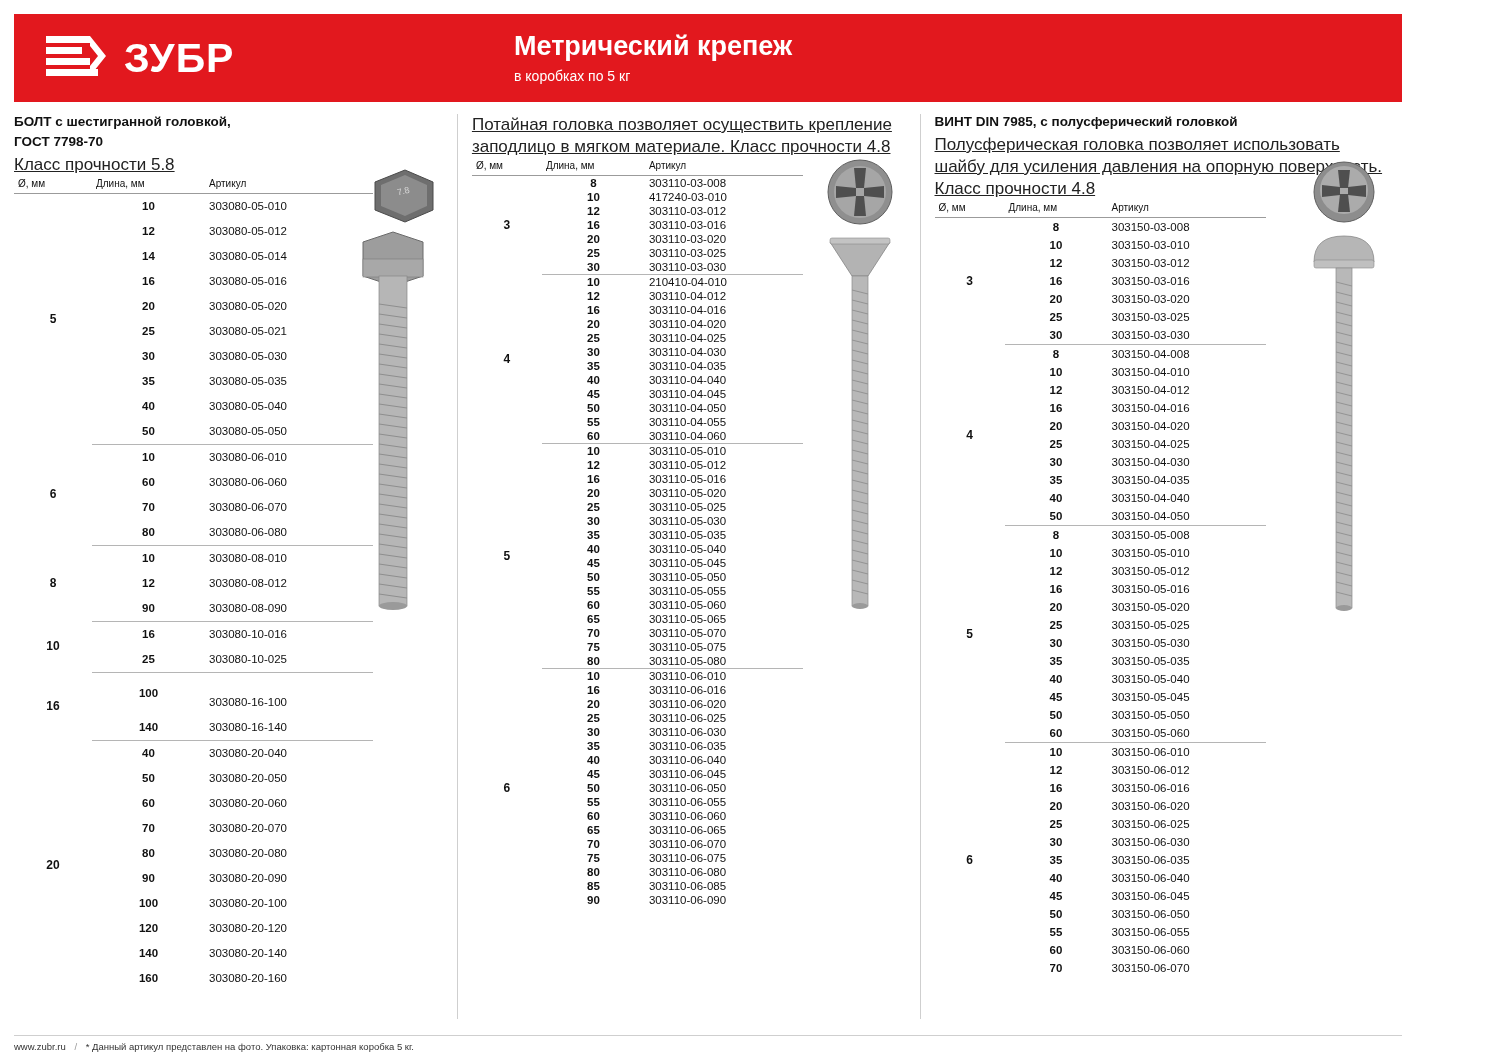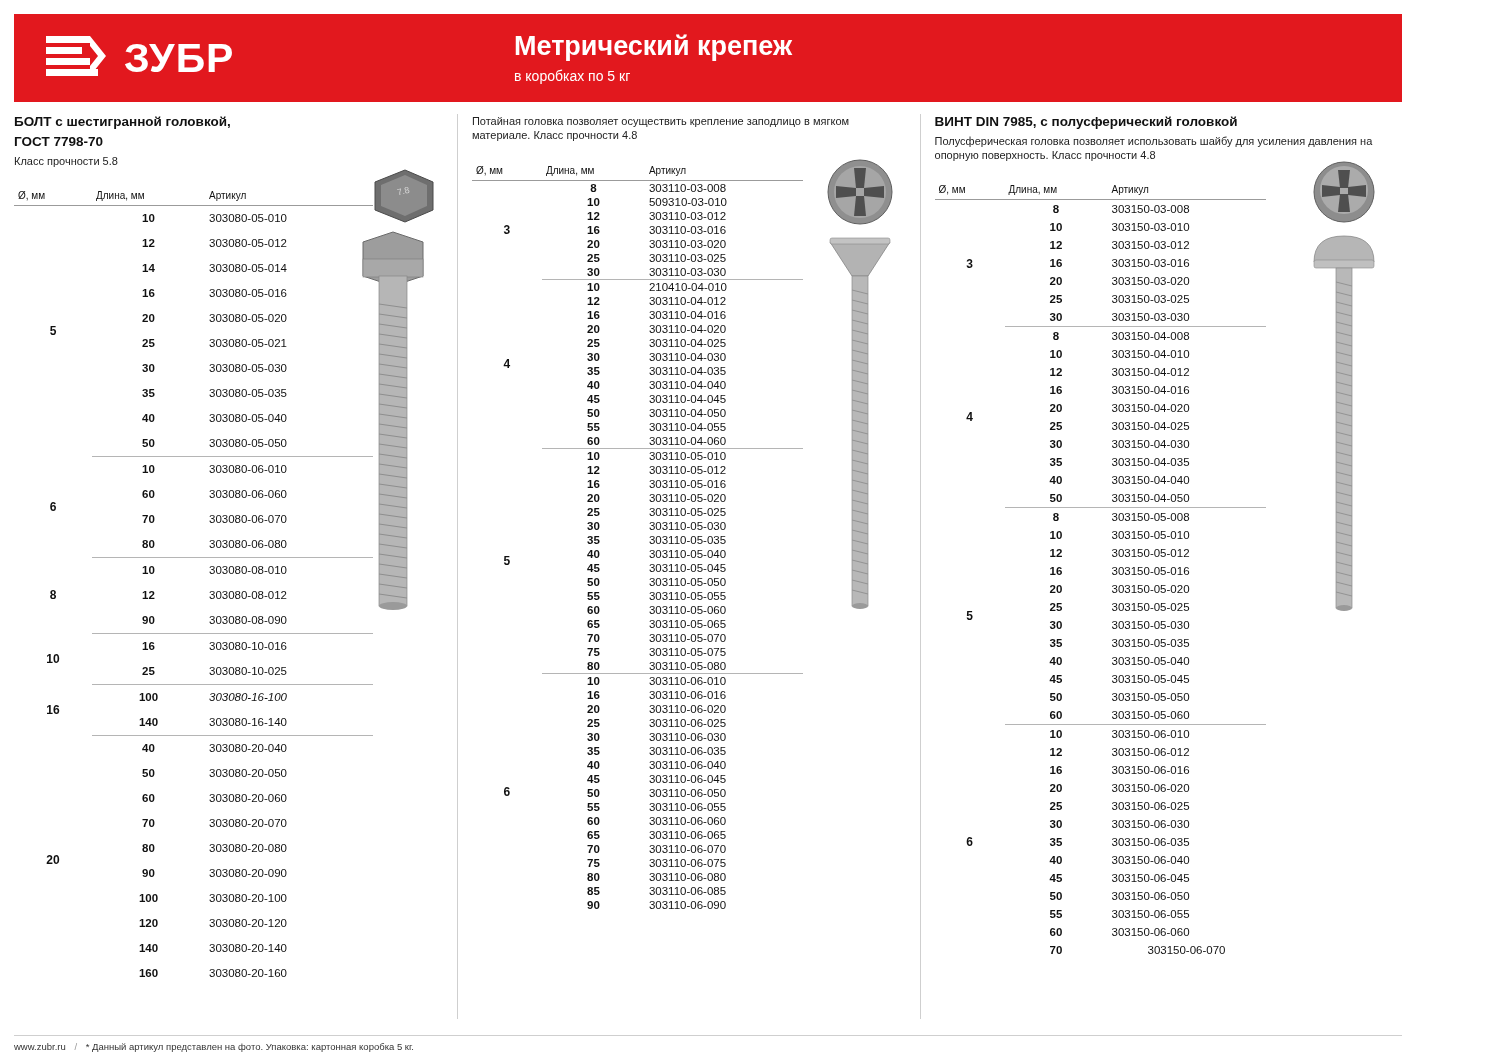--- a/index.html
+++ b/index.html
@@ -67,25 +67,26 @@
   .col-2 { width:490px; padding:0 14px; border-left:1px solid #cfcfcf; }
   .col-3 { width:512px; padding-left:14px; border-left:1px solid #cfcfcf; }
 
   .sec-title {
     font-size:13.5px;
     font-weight:bold;
     line-height:1.25;
     margin-bottom:3px;
   }
   .sec-desc {
-    font-size:11px;
+    font-size:17px;
     line-height:1.3;
     color:#222;
-    margin-bottom:20px;
+    margin-bottom:0;
     max-width:450px;
+    text-decoration:underline;
   }
 
   
   table.spec {
     border-collapse:collapse;
     font-size:11.5px;
   }
   table.spec th {
     font-weight:normal;
     font-size:10px;
@@ -258,21 +259,21 @@
               <td class="len" style="height: 25px; line-height: 25px; padding-top: 0px; padding-bottom: 0px;">16</td>
               <td class="art" style="height: 25px; line-height: 25px; padding-top: 0px; padding-bottom: 0px;">303080-10-016</td>
             </tr>
             <tr class="grp-end">
               <td class="len" style="height: 25px; line-height: 25px; padding-top: 0px; padding-bottom: 0px;">25</td>
               <td class="art" style="height: 25px; line-height: 25px; padding-top: 0px; padding-bottom: 0px;">303080-10-025</td>
             </tr>
             <tr>
               <td class="dia" rowspan="2" style="height: 25px; line-height: 25px; padding-top: 0px; padding-bottom: 0px;">16</td>
               <td class="len" style="height: 25px; line-height: 25px; padding-top: 0px; padding-bottom: 0px;">100</td>
-              <td class="art" style="height: 25px; line-height: 25px; padding-top: 0px; padding-bottom: 0px; font-style: italic;">303080-16-100</td>
+              <td class="art" style="height: 25px; line-height: 25px; padding-top: 17px; padding-bottom: 0px;">303080-16-100</td>
             </tr>
             <tr class="grp-end">
               <td class="len" style="height: 25px; line-height: 25px; padding-top: 0px; padding-bottom: 0px;">140</td>
               <td class="art" style="height: 25px; line-height: 25px; padding-top: 0px; padding-bottom: 0px;">303080-16-140</td>
             </tr>
             <tr>
               <td class="dia" rowspan="10" style="height: 25px; line-height: 25px; padding-top: 0px; padding-bottom: 0px;">20</td>
               <td class="len" style="height: 25px; line-height: 25px; padding-top: 0px; padding-bottom: 0px;">40</td>
               <td class="art" style="height: 25px; line-height: 25px; padding-top: 0px; padding-bottom: 0px;">303080-20-040</td>
             </tr>
@@ -377,21 +378,21 @@
           </tr>
         </thead>
         <tbody>
             <tr>
               <td class="dia" rowspan="7" style="height: 14px; line-height: 14px; padding-top: 0px; padding-bottom: 0px;">3</td>
               <td class="len" style="height: 14px; line-height: 14px; padding-top: 0px; padding-bottom: 0px;">8</td>
               <td class="art" style="height: 14px; line-height: 14px; padding-top: 0px; padding-bottom: 0px;">303110-03-008</td>
             </tr>
             <tr>
               <td class="len" style="height: 14px; line-height: 14px; padding-top: 0px; padding-bottom: 0px;">10</td>
-              <td class="art" style="height: 14px; line-height: 14px; padding-top: 0px; padding-bottom: 0px;">509310-03-010</td>
+              <td class="art" style="height: 14px; line-height: 14px; padding-top: 0px; padding-bottom: 0px;">417240-03-010</td>
             </tr>
             <tr>
               <td class="len" style="height: 14px; line-height: 14px; padding-top: 0px; padding-bottom: 0px;">12</td>
               <td class="art" style="height: 14px; line-height: 14px; padding-top: 0px; padding-bottom: 0px;">303110-03-012</td>
             </tr>
             <tr>
               <td class="len" style="height: 14px; line-height: 14px; padding-top: 0px; padding-bottom: 0px;">16</td>
               <td class="art" style="height: 14px; line-height: 14px; padding-top: 0px; padding-bottom: 0px;">303110-03-016</td>
             </tr>
             <tr>
@@ -824,21 +825,21 @@
             <tr>
               <td class="len" style="height: 18px; line-height: 18px; padding-top: 0px; padding-bottom: 0px;">55</td>
               <td class="art" style="height: 18px; line-height: 18px; padding-top: 0px; padding-bottom: 0px;">303150-06-055</td>
             </tr>
             <tr>
               <td class="len" style="height: 18px; line-height: 18px; padding-top: 0px; padding-bottom: 0px;">60</td>
               <td class="art" style="height: 18px; line-height: 18px; padding-top: 0px; padding-bottom: 0px;">303150-06-060</td>
             </tr>
             <tr>
               <td class="len" style="height: 18px; line-height: 18px; padding-top: 0px; padding-bottom: 0px;">70</td>
-              <td class="art" style="height: 18px; line-height: 18px; padding-top: 0px; padding-bottom: 0px; text-align: center;">303150-06-070</td>
+              <td class="art" style="height: 18px; line-height: 18px; padding-top: 0px; padding-bottom: 0px;">303150-06-070</td>
             </tr>
           </tbody>
       </table>
 
       <div class="prod" style="right:4px; top:36px; width:110px;">
         <svg class="pan-head" width="110" height="520" viewBox="0 0 110 520">
           <g>
             <circle cx="56" cy="42" r="30" fill="#8d8d8d" stroke="#5f5f5f" stroke-width="1"></circle>
             <circle cx="56" cy="40" r="24" fill="#ababab"></circle>
             <g fill="#4f4f4f">

